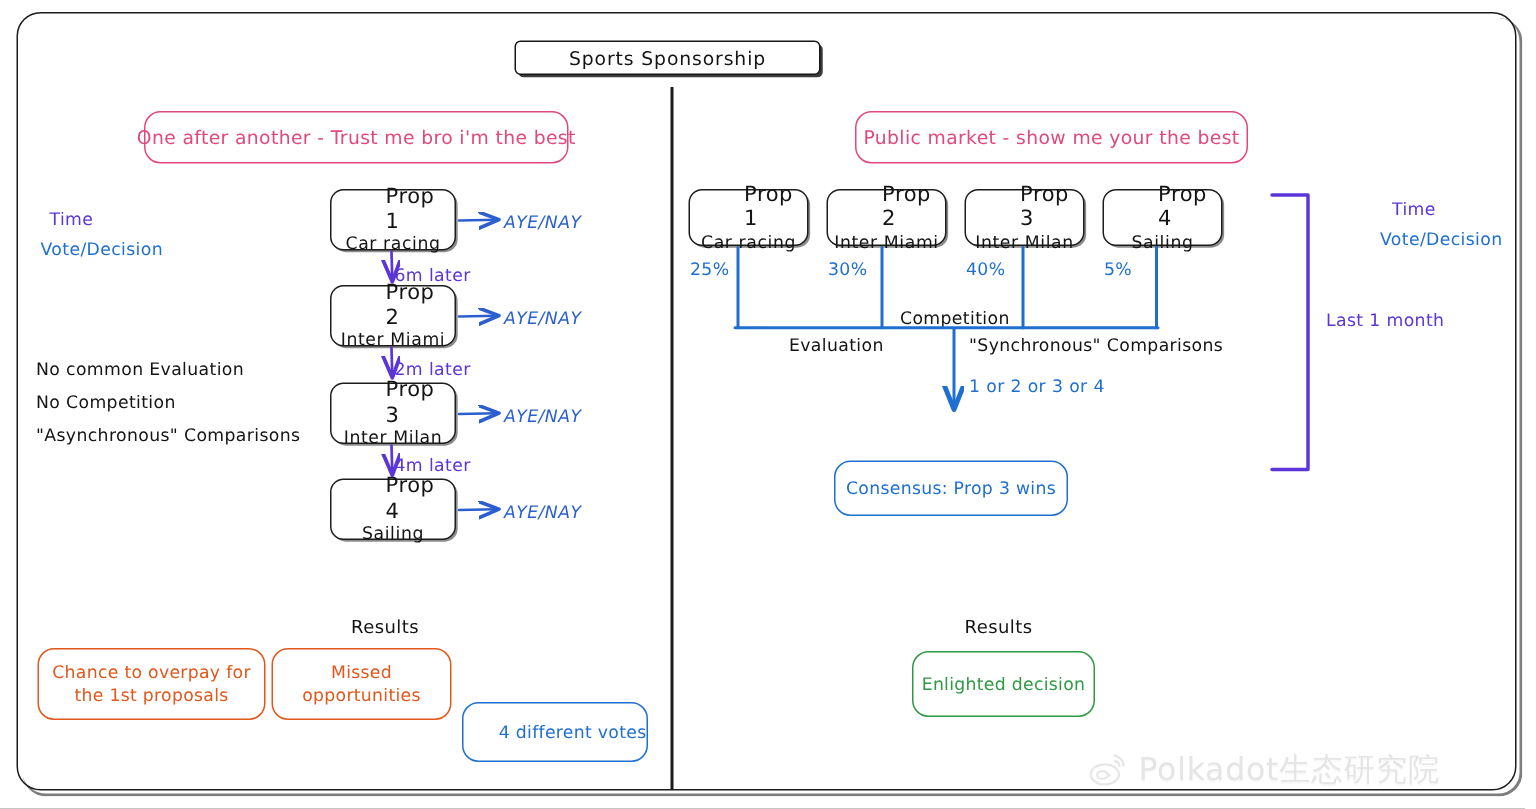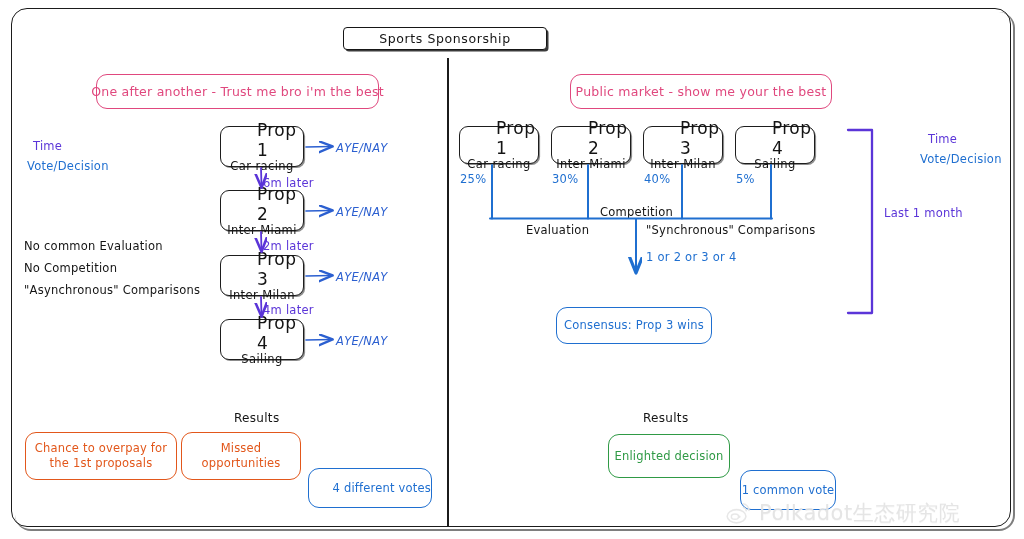--- a/index.html
+++ b/index.html
@@ -93,21 +93,21 @@
     box-sizing: border-box;
     background: #fff;
     display: flex;
     flex-direction: column;
     align-items: center;
     justify-content: center;
     color: #141414;
     line-height: 1.18;
     box-shadow: 1.5px 1.5px 0 -0.4px rgba(25,25,25,0.5);
   }
-  .pbox .l1 { font-size: 17px; letter-spacing: 0.4px; margin-left: 36px; }
+  .pbox .l1 { font-size: 14px; letter-spacing: 0.4px; margin-left: 36px; }
   .pbox .l2 { font-size: 11.5px; letter-spacing: 0.4px; }
 
   
   .lbl {
     position: absolute;
     white-space: nowrap;
     font-size: 11.5px;
     letter-spacing: 0.25px;
   }
   .c-black  { color: #141414; }
@@ -268,23 +268,20 @@
   <div class="lbl c-black" style="left:646px; top:223px;">"Synchronous" Comparisons</div>
   <div class="lbl c-blue" style="left:646px; top:250px;">1 or 2 or 3 or 4</div>
 
   <div class="pill blue" style="left:556px; top:275px; width:156px; height:37px; border-width:1.9px;">
     <span>Consensus: Prop 3 wins</span>
   </div>
 
   <div class="results-lbl" style="left:643px; top:411px;">Results</div>
   <div class="pill green" style="left:608px; top:434px; width:122px; height:44px;">
     <span>Enlighted decision</span>
-  </div>
-  <div class="pill blue" style="left:740px; top:438px; width:96px; height:40px;">
-    <span>1 common vote</span>
   </div>
 
   <svg id="wires" viewBox="0 0 1024 539">
     <defs>
       <marker id="arrB" markerWidth="9" markerHeight="9" refX="7" refY="3.2" orient="auto">
         <path d="M0,0 L8,3.2 L0,6.4" fill="none" stroke="#2b5fd0" stroke-width="1.4" stroke-linecap="round" stroke-linejoin="round"></path>
       </marker>
       <marker id="arrP" markerWidth="9" markerHeight="9" refX="7" refY="3.2" orient="auto">
         <path d="M0,0 L8,3.2 L0,6.4" fill="none" stroke="#5b35d8" stroke-width="1.4" stroke-linecap="round" stroke-linejoin="round"></path>
       </marker>

